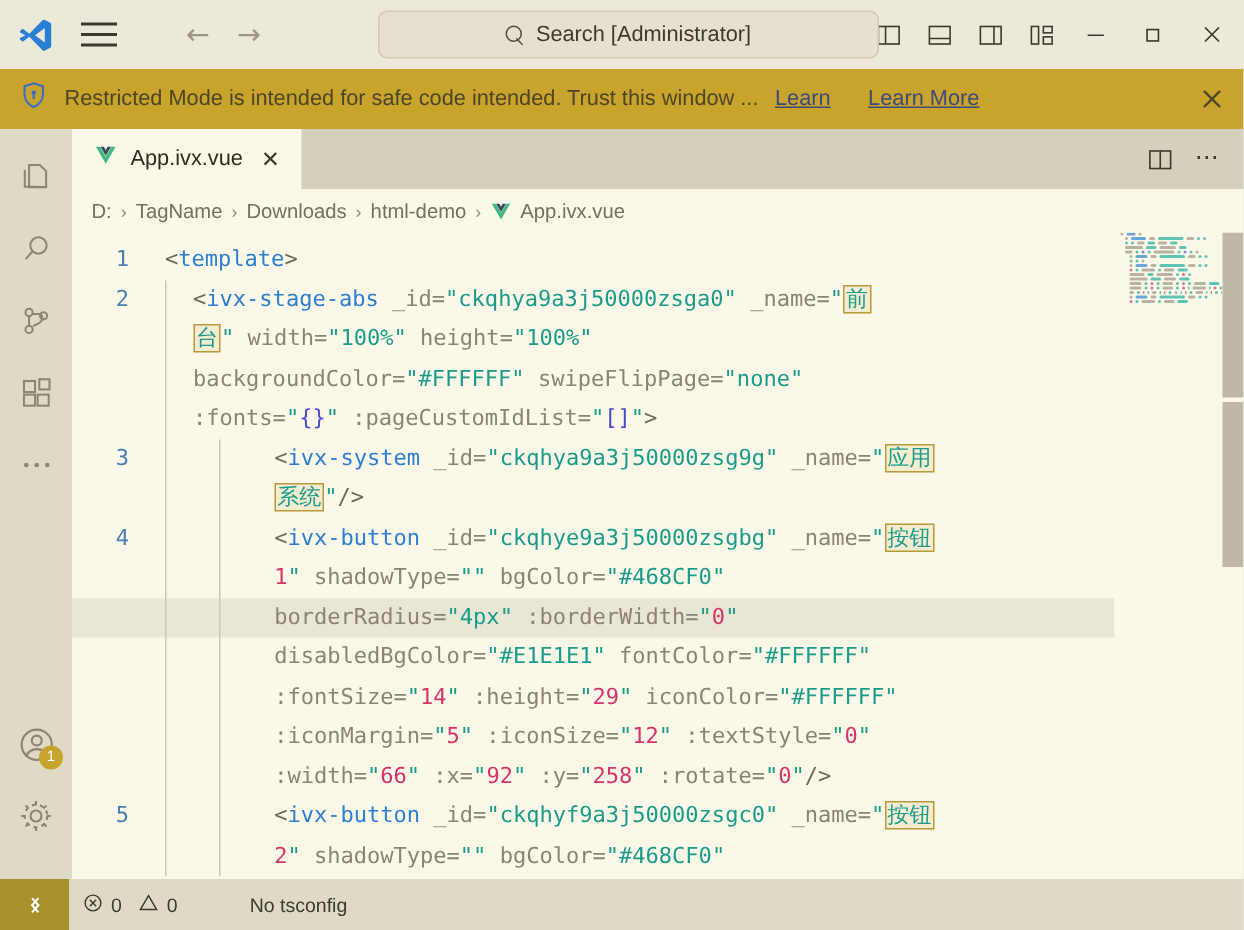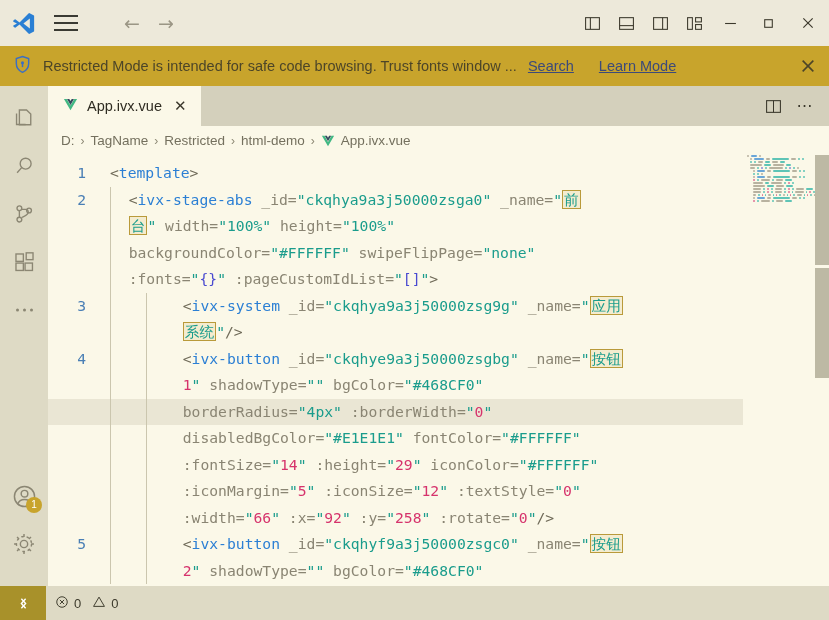--- a/index.html
+++ b/index.html
@@ -247,20 +247,24 @@
       <i></i>
       <i></i>
       <i></i>
     </div>
 
     <div class="tb-nav">
       <div class="tb-arrow">←</div>
       <div class="tb-arrow">→</div>
     </div>
 
+    <div class="tb-search">
+      <span class="mag"></span>
+      <span>Search [Administrator]</span>
+    </div>
 
     <div class="tb-right">
       <div class="tb-icon">
         <svg width="17" height="17" viewBox="0 0 16 16">
             <rect x="1.5" y="2.5" width="13" height="11" fill="none" stroke="#3c392c"></rect>
             <line x1="6" y1="2.5" x2="6" y2="13.5" stroke="#3c392c"></line>
           </svg>
       </div>
       <div class="tb-icon">
         <svg width="17" height="17" viewBox="0 0 16 16">
@@ -301,23 +305,23 @@
   </div>
 
   <div class="banner">
     <span>
       <svg width="19" height="19" viewBox="0 0 16 16">
         <path d="M8 1.3 13.2 3v4.1c0 3.3-2.1 6.1-5.2 7.5-3.1-1.4-5.2-4.2-5.2-7.5V3L8 1.3z" fill="none" stroke="#3b6fc4" stroke-width="1.2"></path>
         <circle cx="8" cy="6.6" r="1.3" fill="#3b6fc4"></circle>
         <rect x="7.4" y="7.2" width="1.2" height="3" fill="#3b6fc4"></rect>
       </svg>
     </span>
-    <span class="banner-text">Restricted Mode is intended for safe code browsing. Trust fonts window ...</span>
-    <span class="banner-link">Search</span>
-    <span class="banner-link" style="margin-left:14px">Learn Mode</span>
+    <span class="banner-text">Restricted Mode is intended for safe code intended. Trust this window ...</span>
+    <span class="banner-link">Learn</span>
+    <span class="banner-link" style="margin-left:14px">Learn More</span>
     <span class="banner-spacer"></span>
     <span class="banner-close">
       <svg width="16" height="16" viewBox="0 0 12 12">
           <line x1="2" y1="2" x2="10" y2="10" stroke="#4c4528" stroke-width="1.2"></line>
           <line x1="10" y1="2" x2="2" y2="10" stroke="#4c4528" stroke-width="1.2"></line>
         </svg>
     </span>
   </div>
 
   <div class="body">
@@ -401,21 +405,21 @@
             <span class="dots">⋯</span>
           </div>
         </div>
       </div>
 
       <div class="breadcrumb">
         <span class="crumb">D:</span>
         <span class="crumb-sep">›</span>
         <span class="crumb">TagName</span>
         <span class="crumb-sep">›</span>
-        <span class="crumb">Restricted</span>
+        <span class="crumb">Downloads</span>
         <span class="crumb-sep">›</span>
         <span class="crumb">html-demo</span>
         <span class="crumb-sep">›</span>
         <span style="display:inline-flex;align-items:center">
           <svg width="14" height="14" viewBox="0 0 16 16">
             <path d="M1 2h3l4 7 4-7h3L8 14z" fill="#41b883"></path>
             <path d="M4.3 2h2.4L8 4.3 9.3 2h2.4L8 8.4z" fill="#35495e"></path>
           </svg>
         </span>
         <span class="crumb">App.ivx.vue</span>
@@ -597,15 +601,18 @@
         </svg>
       </span>
       <span>0</span>
       <span style="margin-left:6px">
         <svg width="14" height="14" viewBox="0 0 16 16">
           <path d="M8 2.4 14.2 13H1.8z" fill="none" stroke="#3c3a2c" stroke-width="1.1"></path>
         </svg>
       </span>
       <span>0</span>
     </div>
+    <div class="sb-item sb-gap-lg">
+      <span>No tsconfig</span>
+    </div>
   </div>
 
 </div>
 
 </body></html>

